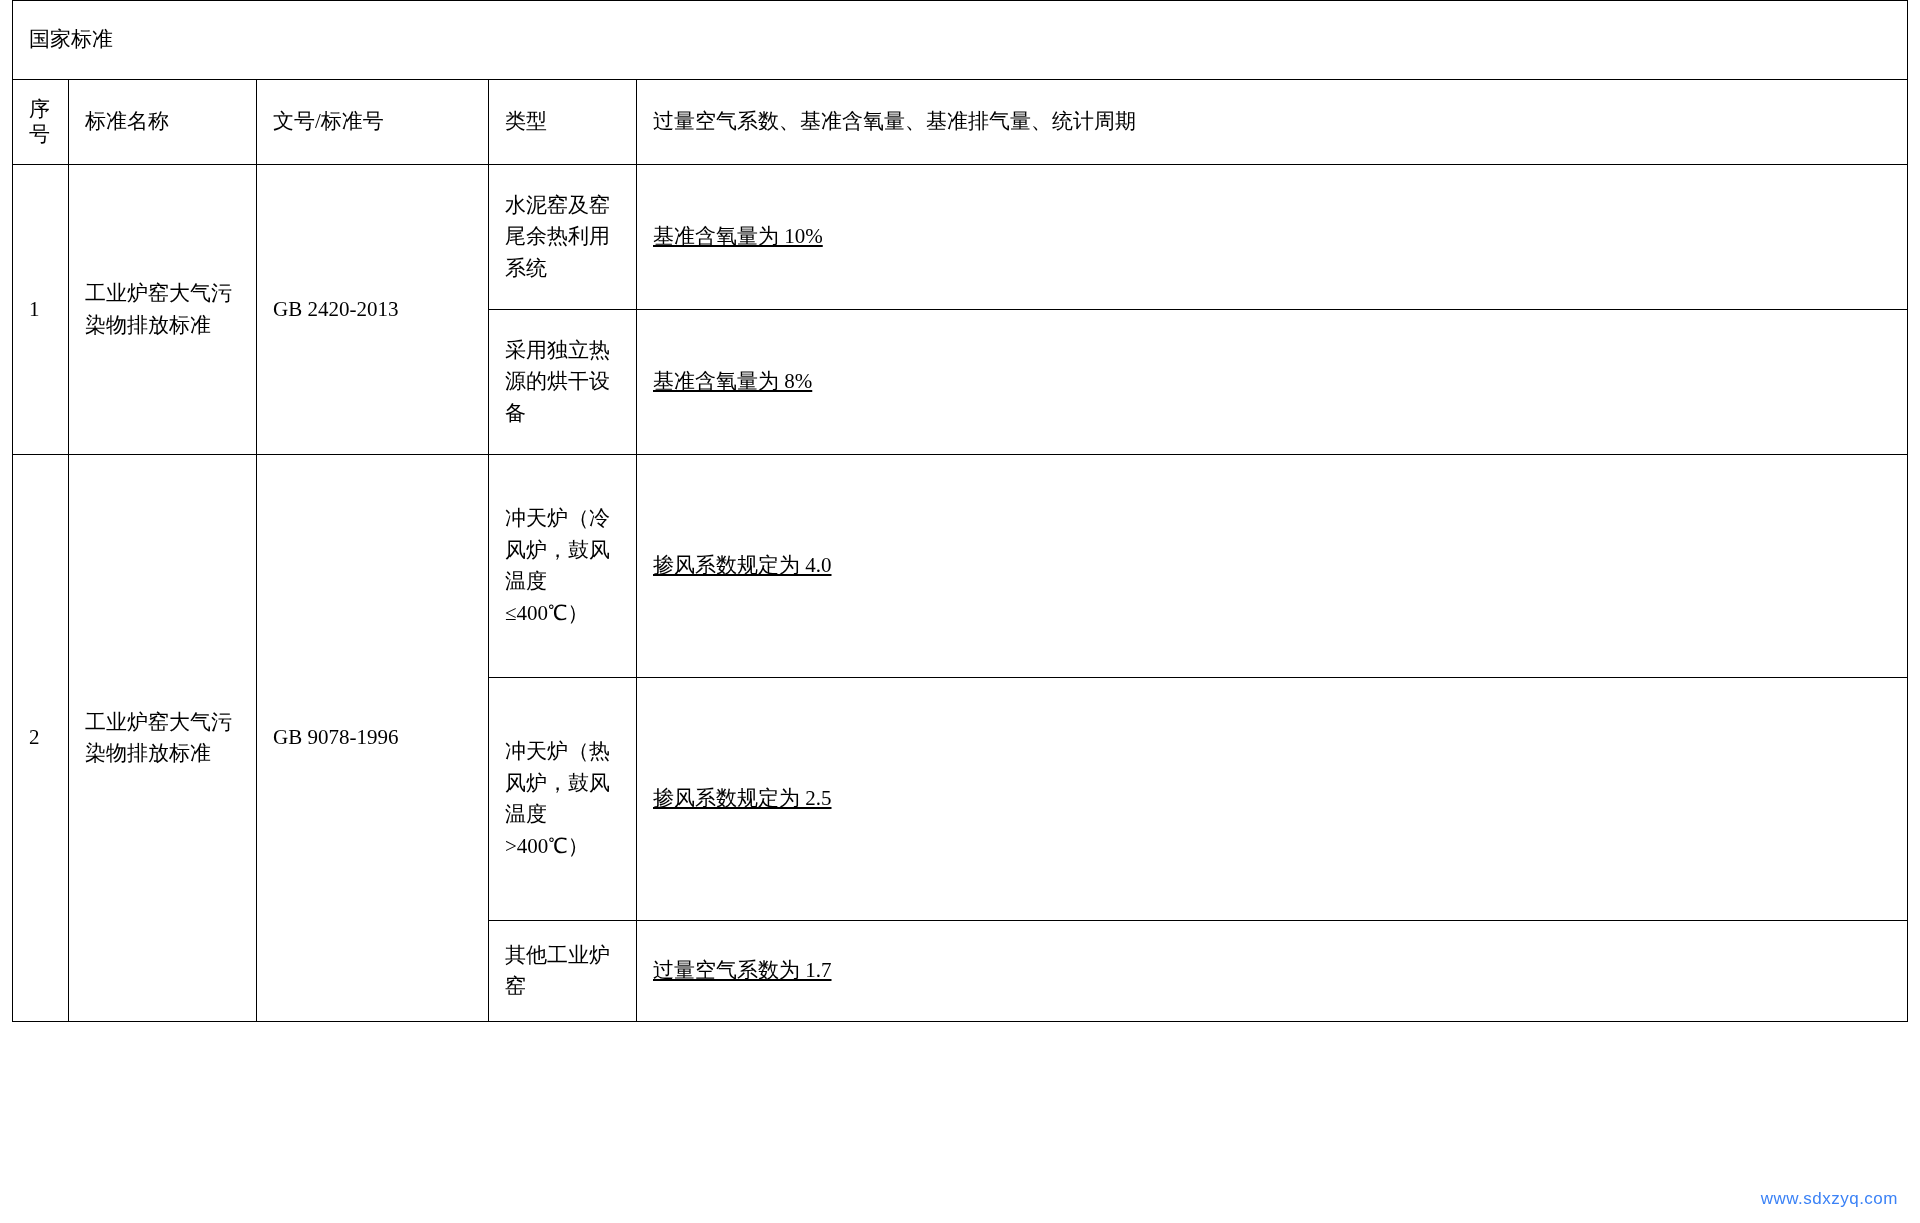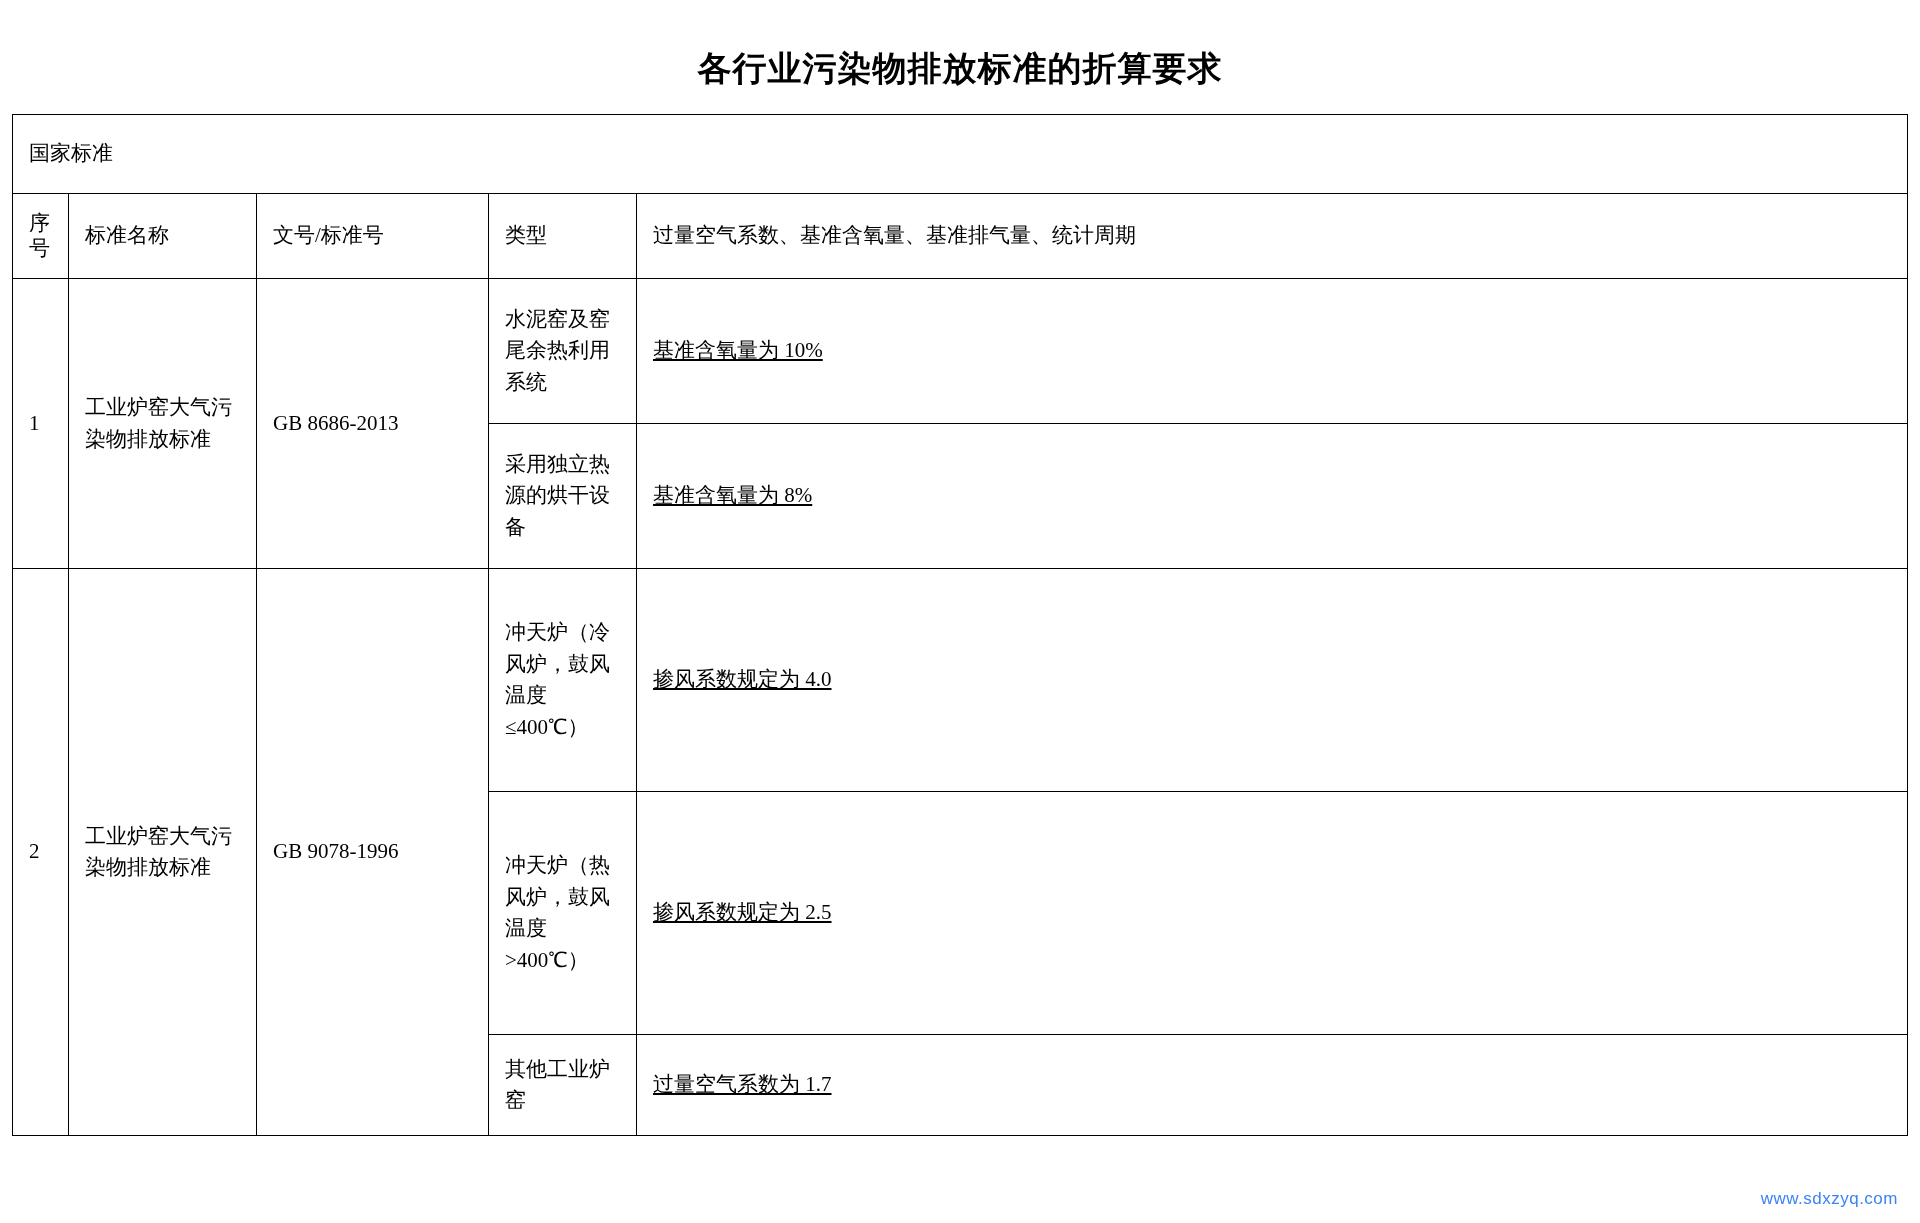--- a/index.html
+++ b/index.html
@@ -100,21 +100,20 @@
     font-size: 17px;
     color: #3b82f6;
     letter-spacing: 0.5px;
   }
 </style>
 </head>
 <body>
 
 <div class="page">
 
-  <div class="doc-title">各行业污染物排放标准的折算要求</div>
 
   <table class="main">
     <colgroup>
       <col class="col-seq">
       <col class="col-name">
       <col class="col-doc">
       <col class="col-type">
       <col class="col-desc">
     </colgroup>
     <tbody>
@@ -131,21 +130,21 @@
         </td>
         <td>标准名称</td>
         <td>文号/标准号</td>
         <td>类型</td>
         <td>过量空气系数、基准含氧量、基准排气量、统计周期</td>
       </tr>
 
       <tr class="row-h1">
         <td class="cell-num" rowspan="2">1</td>
         <td class="cell-name" rowspan="2">工业炉窑大气污染物排放标准</td>
-        <td class="cell-doc" rowspan="2">GB 8686-2013</td>
+        <td class="cell-doc" rowspan="2">GB 2420-2013</td>
         <td class="cell-type">水泥窑及窑尾余热利用系统</td>
         <td class="cell-desc">基准含氧量为 10%</td>
       </tr>
       <tr class="row-h2">
         <td class="cell-type">采用独立热源的烘干设备</td>
         <td class="cell-desc">基准含氧量为 8%</td>
       </tr>
 
       <tr class="row-h3">
         <td class="cell-num" rowspan="3">2</td>

